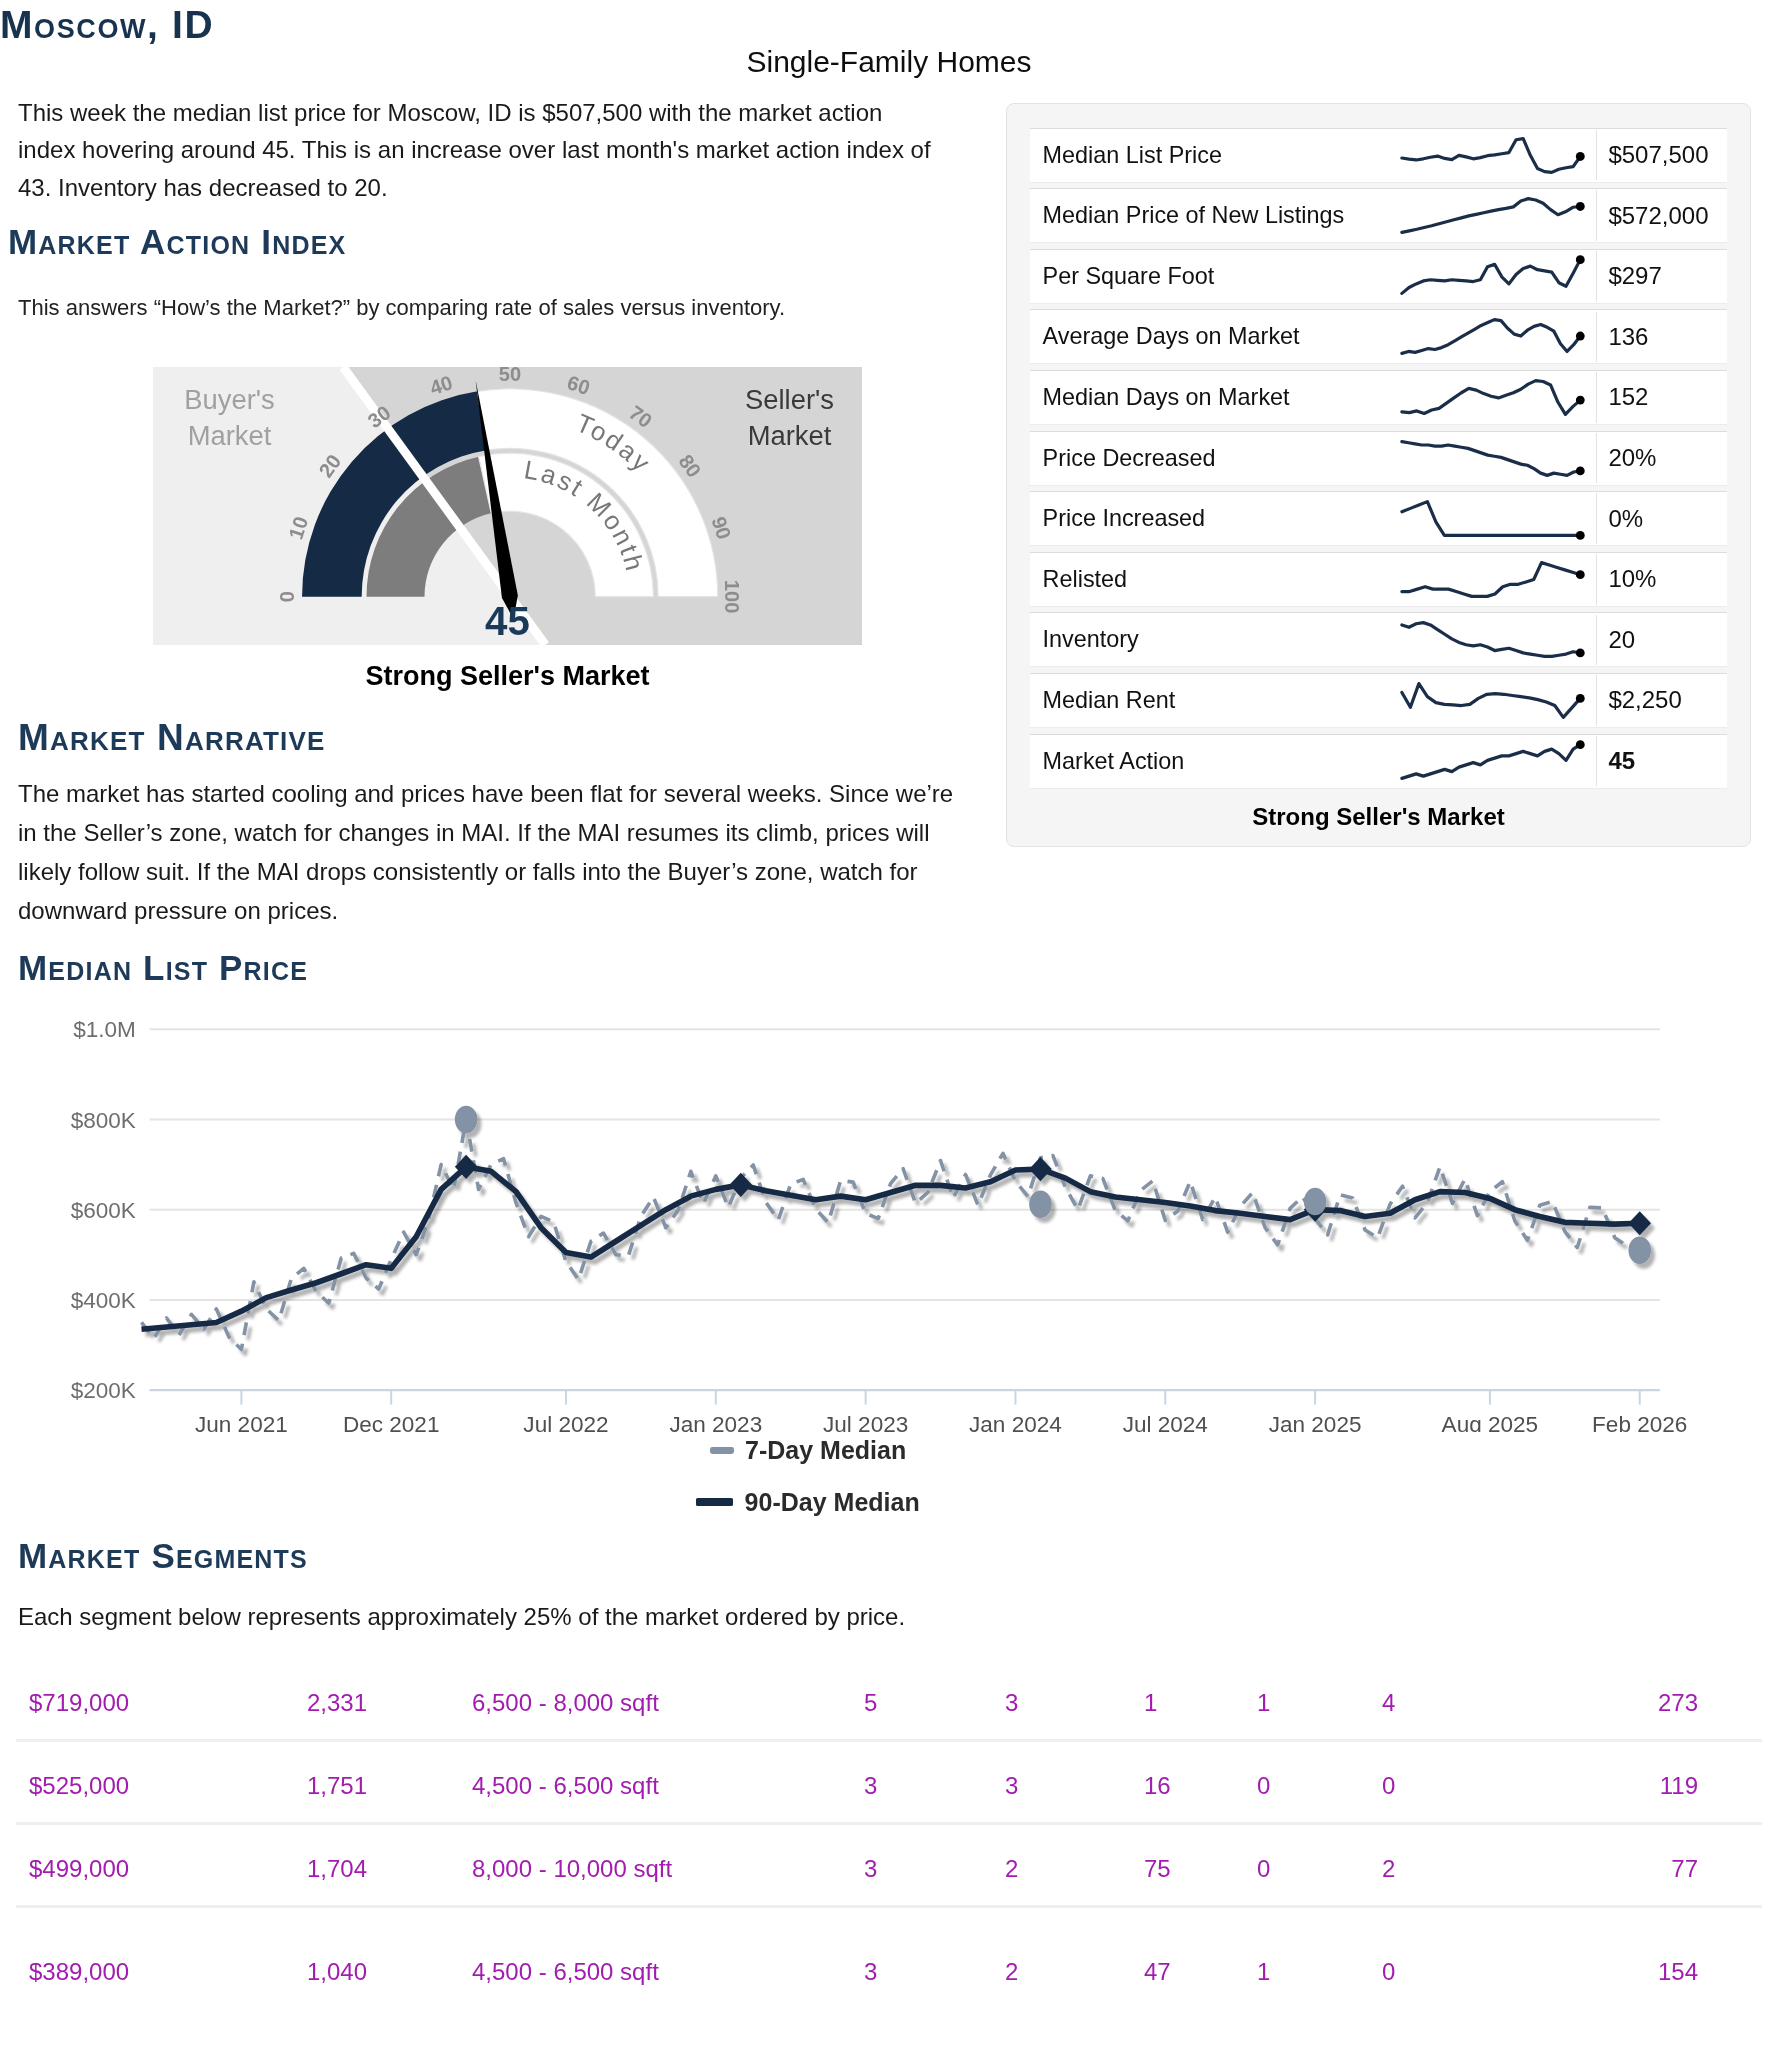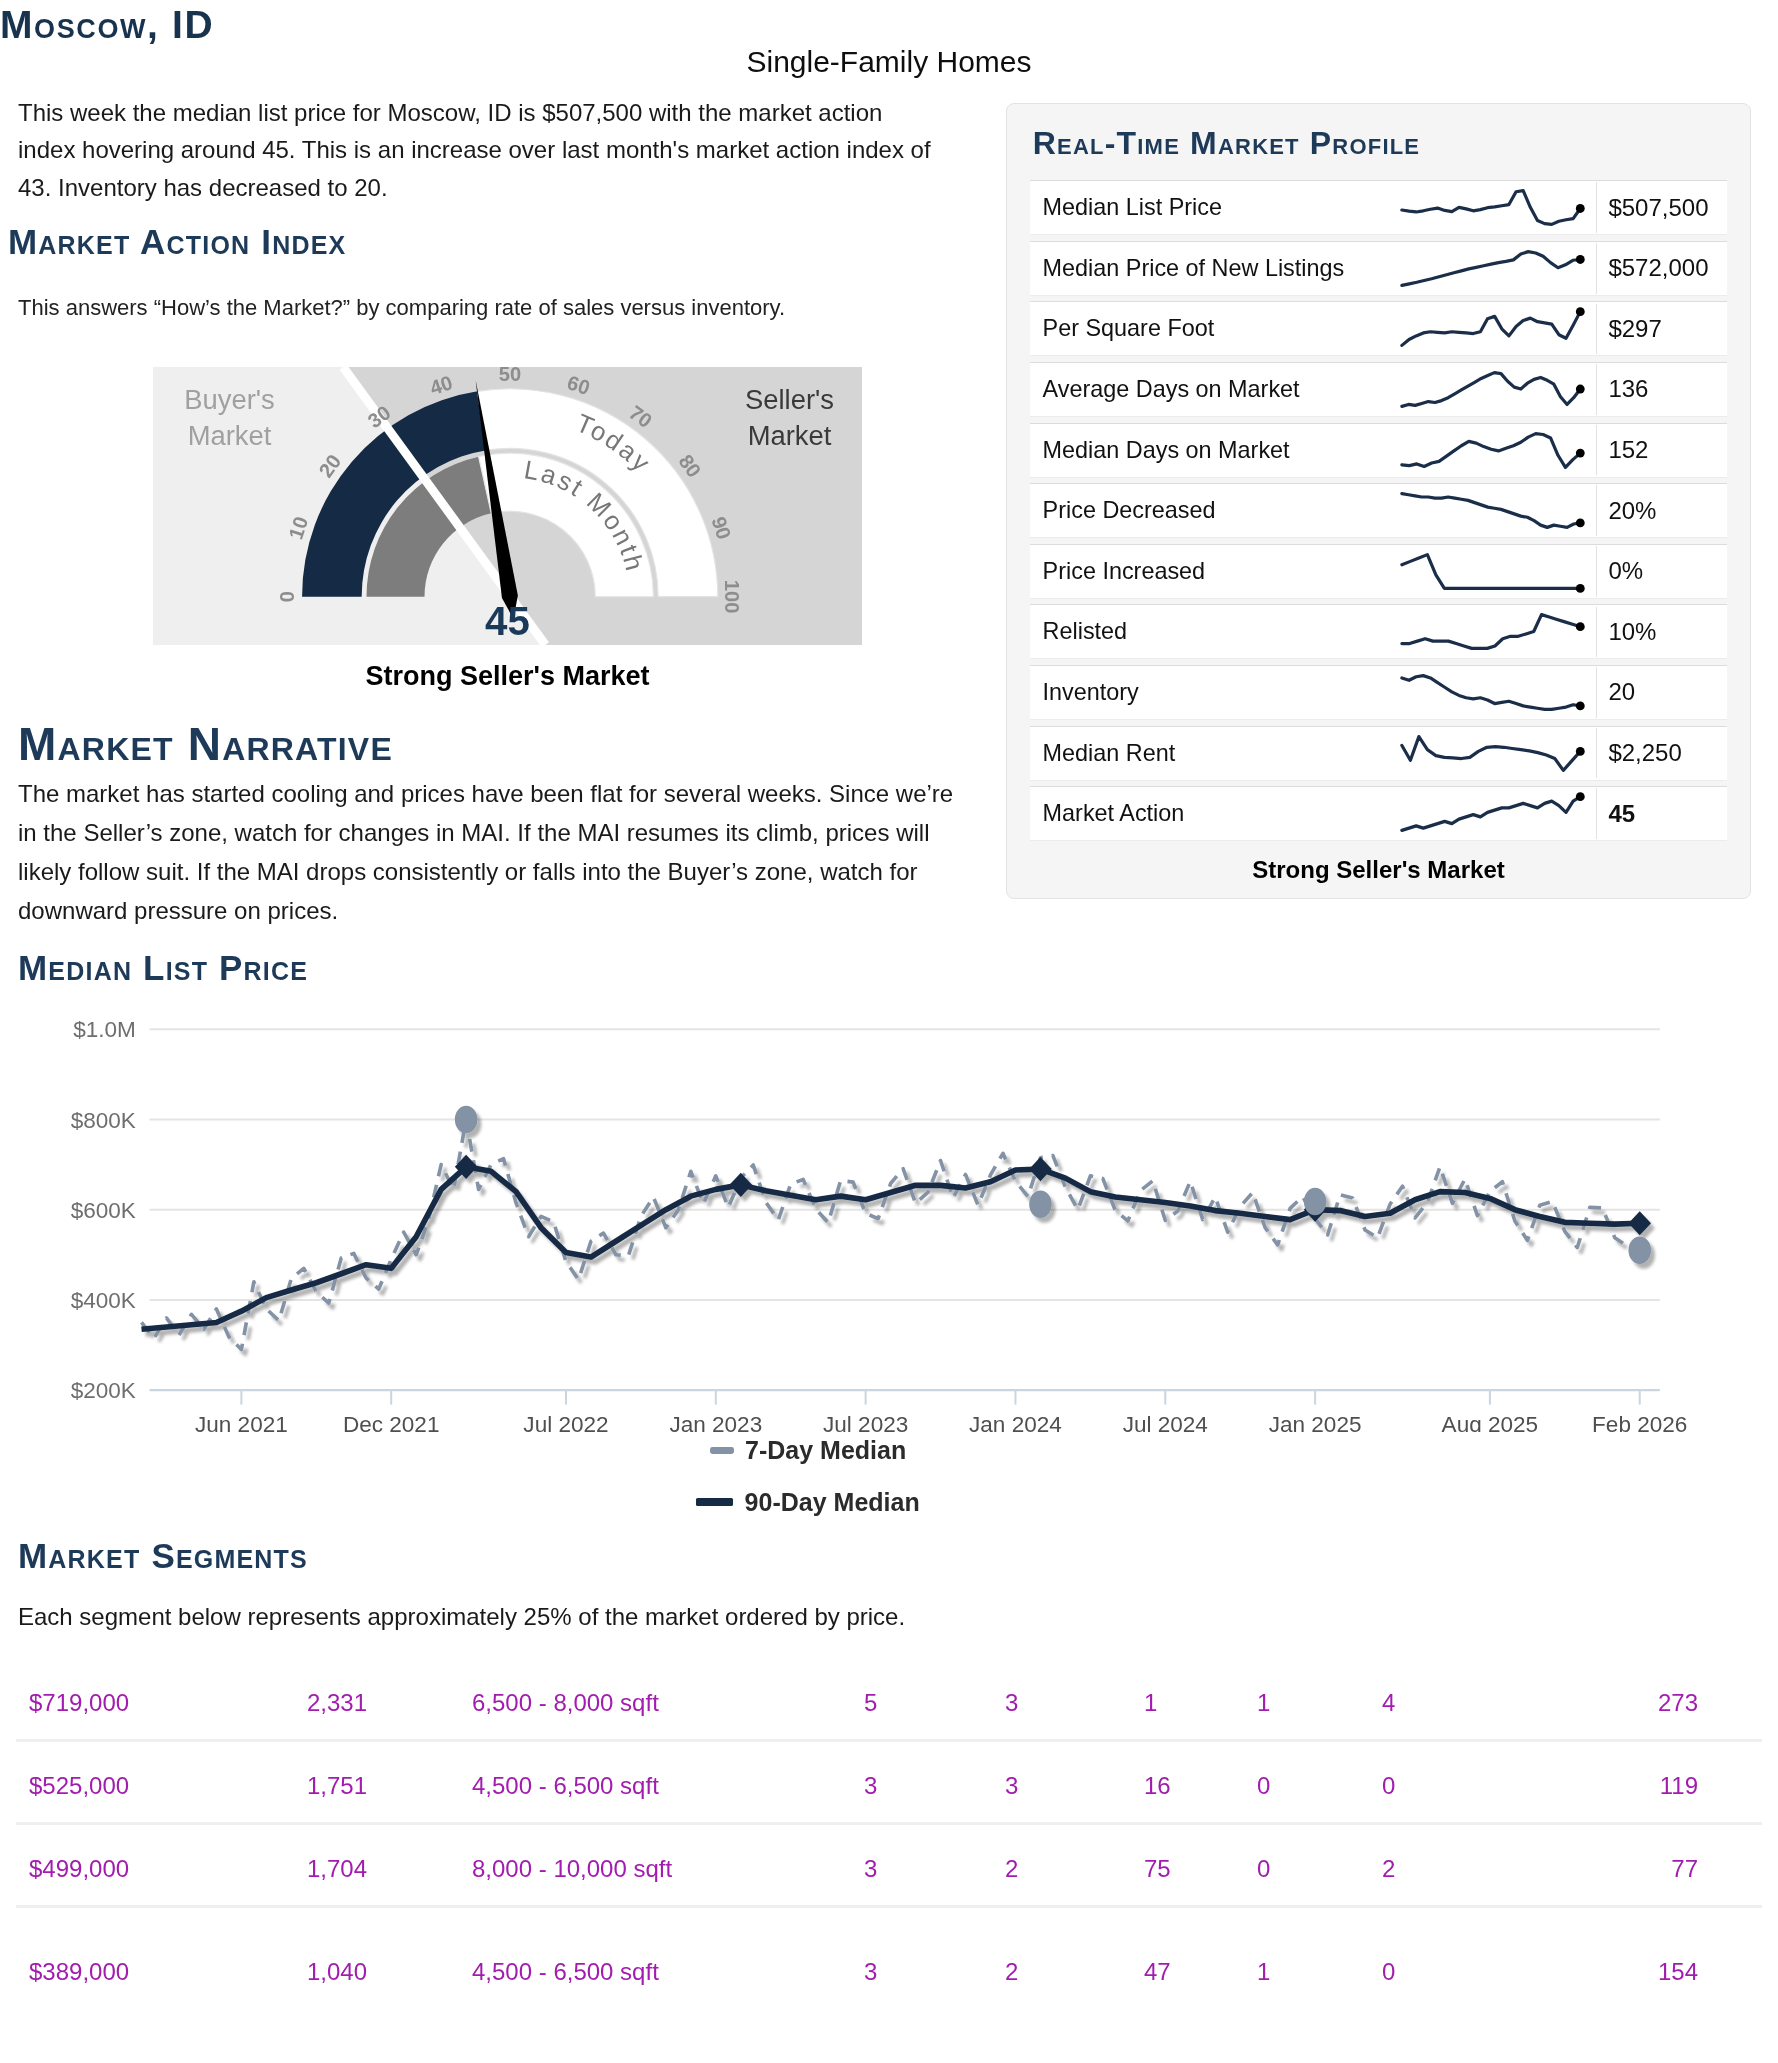--- a/index.html
+++ b/index.html
@@ -8,21 +8,21 @@
   .abs{position:absolute;}
   .sc-head{font-variant:small-caps;font-weight:bold;color:#1e3a59;letter-spacing:1.2px;}
   #page-title{left:0;top:3.2px;width:935px;text-align:left;font-size:39px;color:#17334e;
               font-variant:small-caps;font-weight:bold;letter-spacing:1.6px;}
   #page-subtitle{left:0;top:45px;width:1778px;text-align:center;font-size:30px;color:#0e0e0e;}
   #intro{left:18px;top:94px;width:927px;font-size:24px;line-height:1.56;color:#1a1a1a;}
   #mai-heading{left:8px;top:222px;font-size:35px;}
   #mai-desc{left:18px;top:295px;width:927px;font-size:22px;color:#222;}
   #gauge-wrap{left:153px;top:367px;width:709px;height:278px;}
   #gauge-status{left:153px;top:661px;width:709px;text-align:center;font-size:27px;font-weight:bold;color:#000;}
-  #narr-heading{left:18px;top:717px;font-size:46px;}
+  #narr-heading{left:18px;top:717px;font-size:37px;}
   #narr-text{left:18px;top:775px;width:959px;font-size:24px;line-height:1.62;color:#1a1a1a;}
   #profile-card{left:1006px;top:103px;width:745px;box-sizing:border-box;
                 background:#f5f5f6;border:1.6px solid #e3e3e5;border-radius:8px;
                 padding:18px 22.6px 14.5px 22.6px;}
   #profile-heading{font-size:32px;margin:3.2px 0 18px 3.2px;display:block;}
   .prow{display:flex;align-items:center;height:53px;background:#fff;margin:5.6px 0;
         border-top:0.8px solid #dcdcdc;border-bottom:0.8px solid #ececec;padding:0 0 0 13px;}
   .plabel{flex:1 1 auto;font-size:23.4px;color:#111;}
   .spark{flex:0 0 193px;width:193px;height:45px;margin-right:6.4px;}
   .pvalue{flex:0 0 119px;font-size:24px;color:#111;border-left:0.8px solid #e2e2e2;
@@ -87,21 +87,20 @@
       <text x="790" y="52" font-size="34" fill="#3a3a3a" text-anchor="middle"><tspan x="790" dy="0">Seller's</tspan><tspan x="790" dy="45">Market</tspan></text>
       <text x="440" y="333" font-size="50" font-weight="bold" fill="#1b3a5a" text-anchor="middle">45</text>
     </svg>
 </div>
 <div class="abs" id="gauge-status">Strong Seller's Market</div>
 
 <div class="abs sc-head" id="narr-heading">Market Narrative</div>
 <div class="abs" id="narr-text">The market has started cooling and prices have been flat for several weeks. Since we’re in the Seller’s zone, watch for changes in MAI. If the MAI resumes its climb, prices will likely follow suit. If the MAI drops consistently or falls into the Buyer’s zone, watch for downward pressure on prices.</div>
 
 <div class="abs" id="profile-card">
-  <span class="sc-head" id="profile-heading">Real-Time Market Profile</span>
   <div id="profile-rows">
       <div class="prow">
         <span class="plabel">Median List Price</span>
         <svg class="spark" viewBox="0 0 240 56">
           <polyline points="6,31.137931034482758 14.88,32.58620689655172 23.76,33.55172413793103 32.64,32.103448275862064 41.52,30.17241379310345 50.400000000000006,28.72413793103448 59.28,31.620689655172413 68.16,33.06896551724138 77.04,27.75862068965517 85.92,29.689655172413794 94.80000000000001,32.103448275862064 103.68,30.655172413793103 112.56,28.241379310344826 121.44000000000001,27.275862068965516 130.32,25.82758620689655 139.20000000000002,24.379310344827587 148.08,8.44827586206896 156.96,7 165.84,27.75862068965517 174.72000000000003,44.172413793103445 183.60000000000002,48.03448275862069 192.48000000000002,49 201.36,45.13793103448276 210.24,43.206896551724135 219.12,41.758620689655174 228.00000000000003,29.20689655172414" fill="none" stroke="#1b2e49" stroke-width="4" stroke-linejoin="round" stroke-linecap="round"></polyline>
           <circle cx="228.00000000000003" cy="29.20689655172414" r="5.5" fill="#000"></circle>
         </svg>
         <span class="pvalue">$507,500</span>
       </div>
       <div class="prow">

